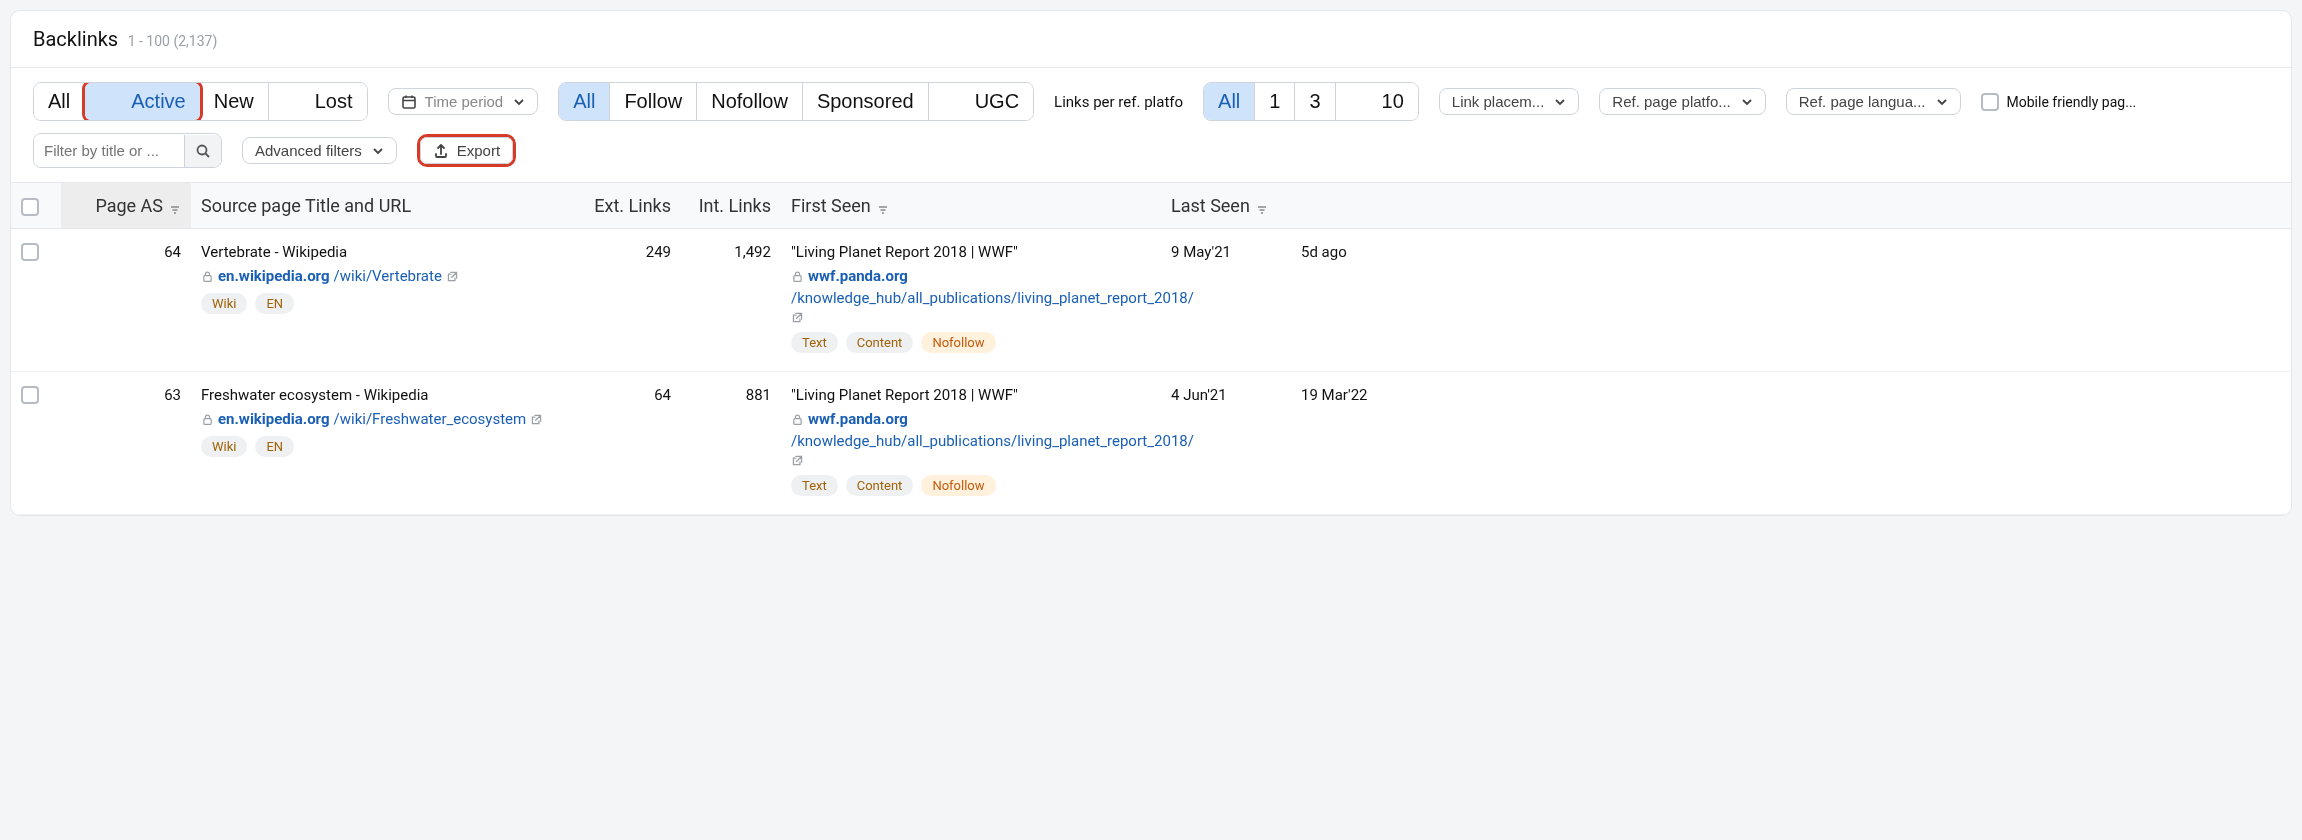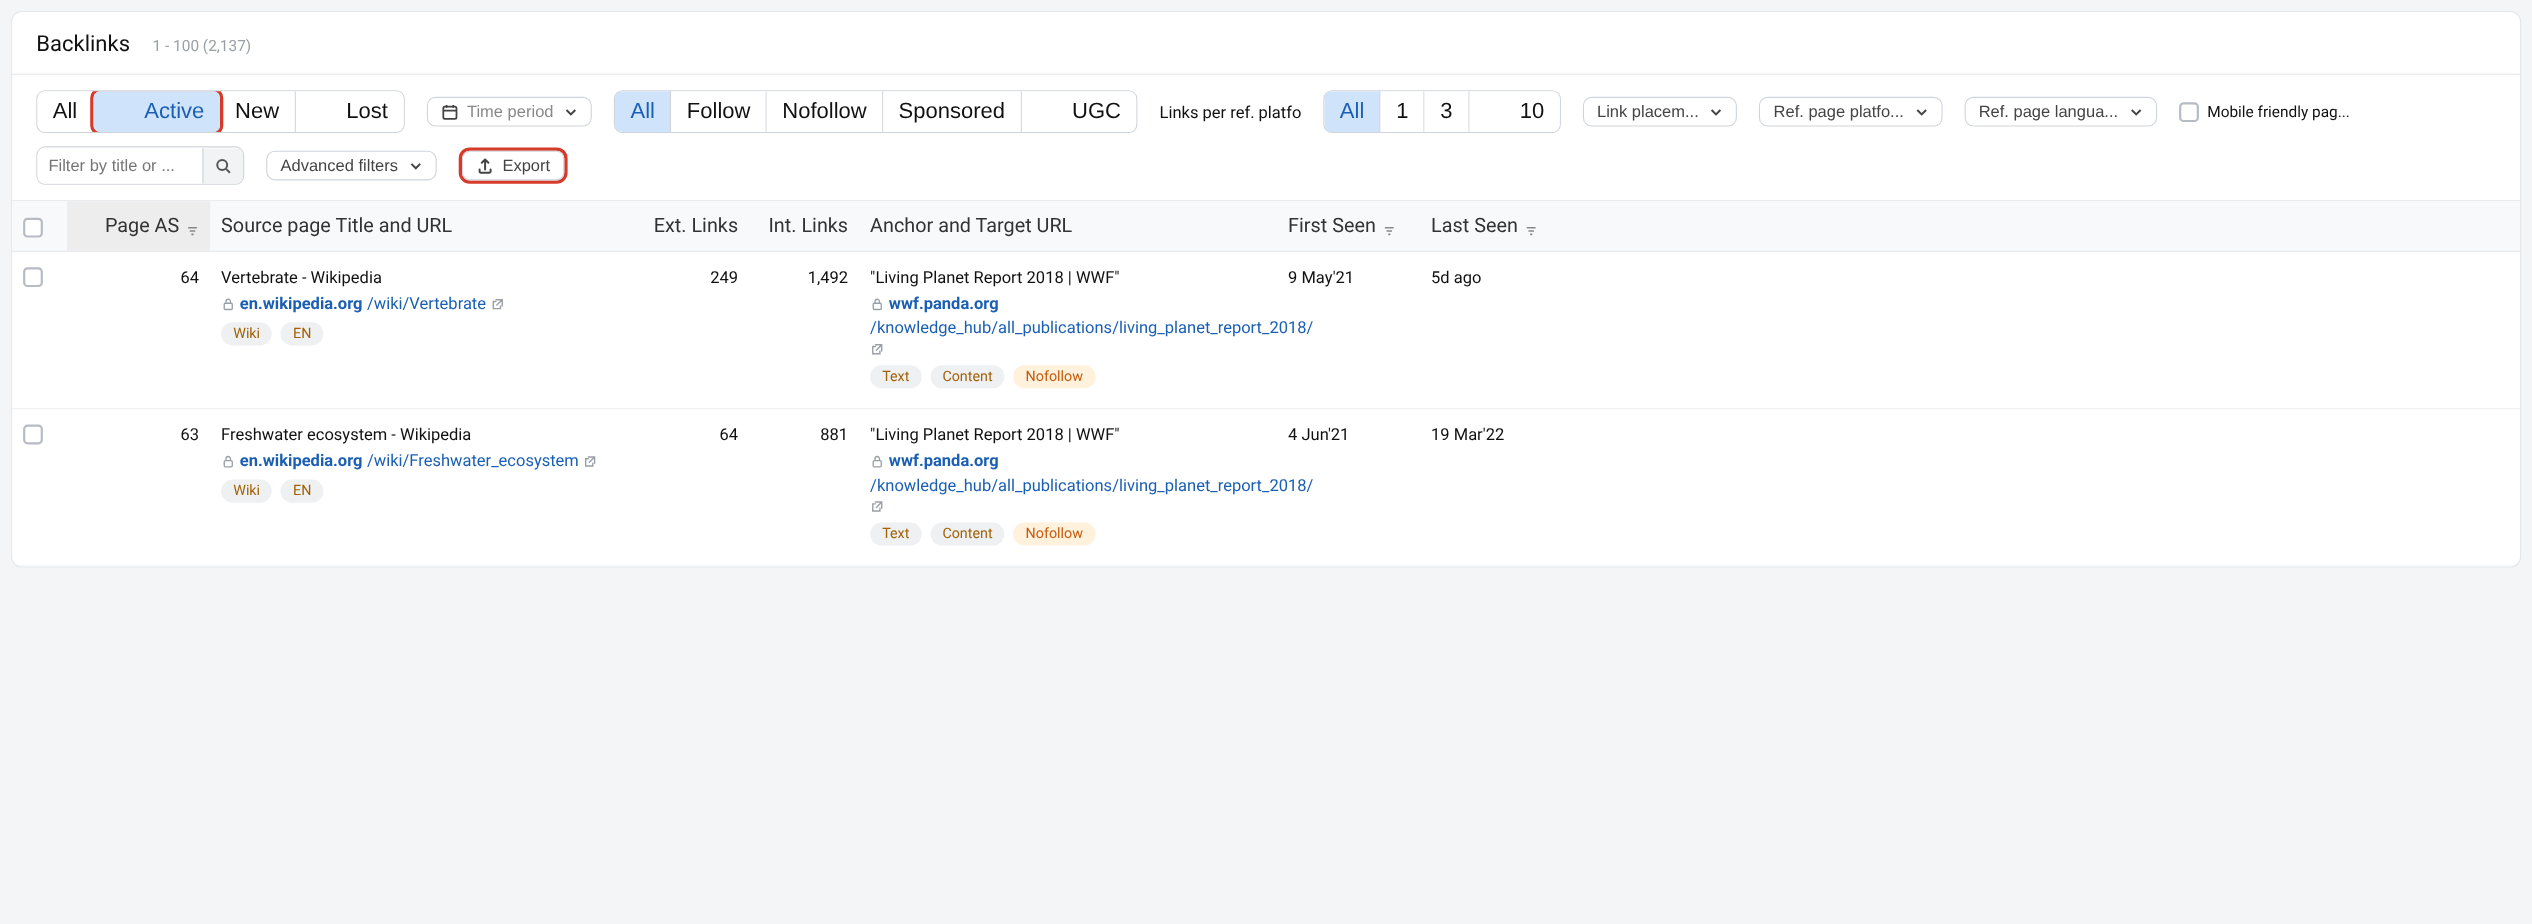--- a/index.html
+++ b/index.html
@@ -1,20 +1,20 @@
 <!DOCTYPE html>
 <html><head>
 <meta charset="utf-8">
 <style>
 * { box-sizing: border-box; margin: 0; padding: 0; }
 body { font-family: -apple-system, BlinkMacSystemFont, "Segoe UI", Roboto, sans-serif; background: #f4f5f6; padding: 10px; font-size: 14px; color: #111; }
 .panel { background: #fff; border: 1px solid #e5e7eb; border-radius: 10px; overflow: hidden; }
 .panel-header { padding: 16px 22px; border-bottom: 1px solid #e5e7eb; }
 .panel-title { font-size: 20px; font-weight: 400; display: inline; }
-.panel-title-range { color: #9aa0a6; font-weight: 400; margin-left: 17px; }
+.panel-title-range { color: #9aa0a6; font-weight: 400; margin-left: 6px; }
 .toolbar { padding: 14px 22px; display: flex; flex-wrap: wrap; gap: 12px 20px; align-items: center; border-bottom: 1px solid #e5e7eb; }
 .seg { display: inline-flex; border: 1px solid #cfd4da; border-radius: 8px; overflow: hidden; }
 .seg button { background: #fff; border: none; border-right: 1px solid #cfd4da; padding: 7px 14px; font-size: 20px; cursor: pointer; color: #111; }
 .seg button:last-child { border-right: none; padding-left: 46px; }
 .seg button.active { background: #cfe3fb; color: #1a5fb4; }
 .highlight-red-single { display:inline-flex; border: 3px solid #d63b2a; border-radius: 10px; }
 .btn { display: inline-flex; align-items: center; gap: 8px; background: #fff; border: 1px solid #cfd4da; border-radius: 8px; padding: 4px 12px; font-size: 15px; cursor: pointer; color: #444; text-align: right; }
 .btn .chev { margin-left: 2px; }
 .btn.muted { color: #888; }
 .label-inline { font-size: 15px; color: #111; }
@@ -179,23 +179,20 @@
     <div class="th">
         <span>Source page Title and URL</span>
       </div>
     <div class="th right">
         <span>Ext. Links</span>
       </div>
     <div class="th right">
         <span>Int. Links</span>
       </div>
     <div class="th">
-        <span>Anchor and Target URL</span>
-      </div>
-    <div class="th">
       <span>First Seen</span>
       <span class="sort-icon">
           <svg width="12" height="12" viewBox="0 0 12 12">
             <line x1="2" y1="3" x2="10" y2="3" stroke="#888" stroke-width="1.5"></line>
             <line x1="3.5" y1="6" x2="8.5" y2="6" stroke="#888" stroke-width="1.5"></line>
             <line x1="5" y1="9" x2="7" y2="9" stroke="#888" stroke-width="1.5"></line>
           </svg>
         </span>
     </div>
     <div class="th">

